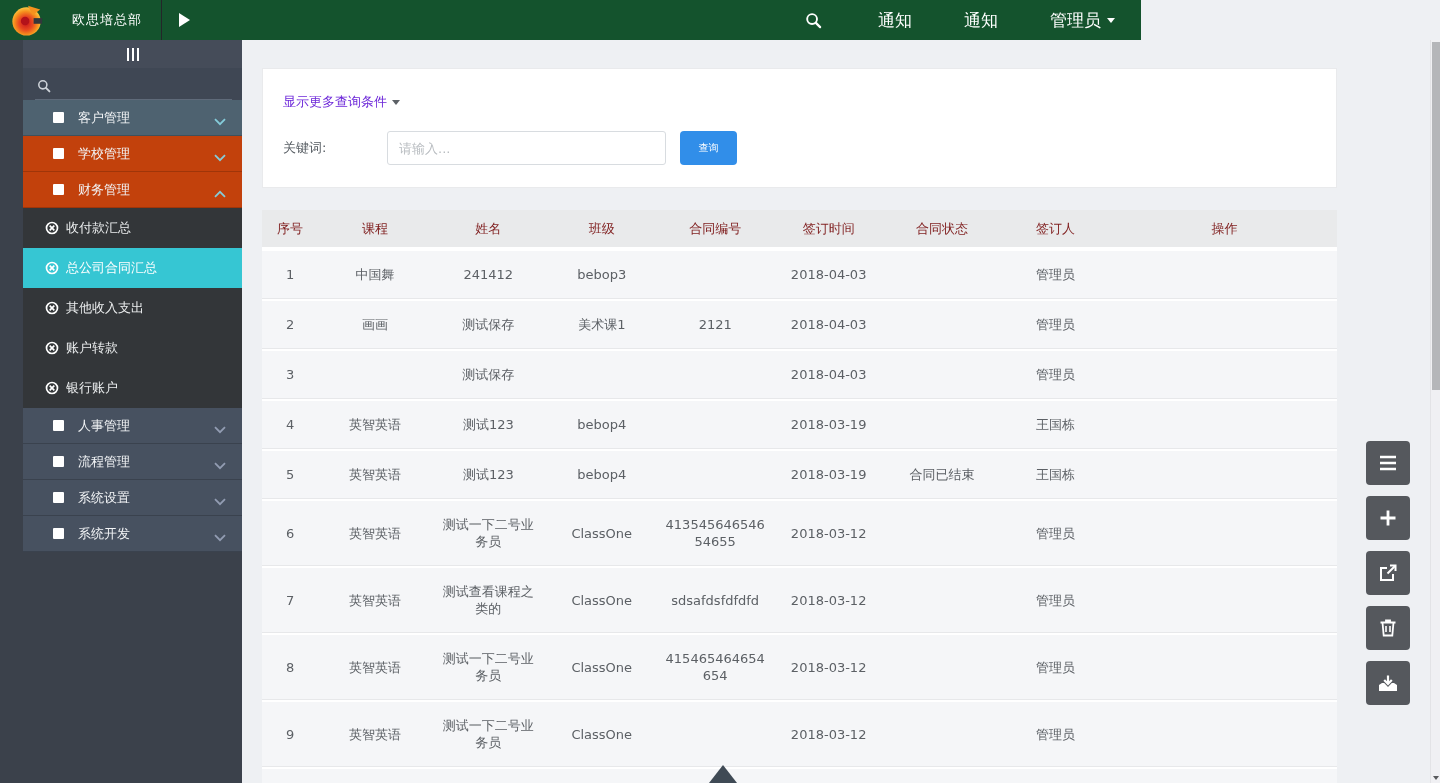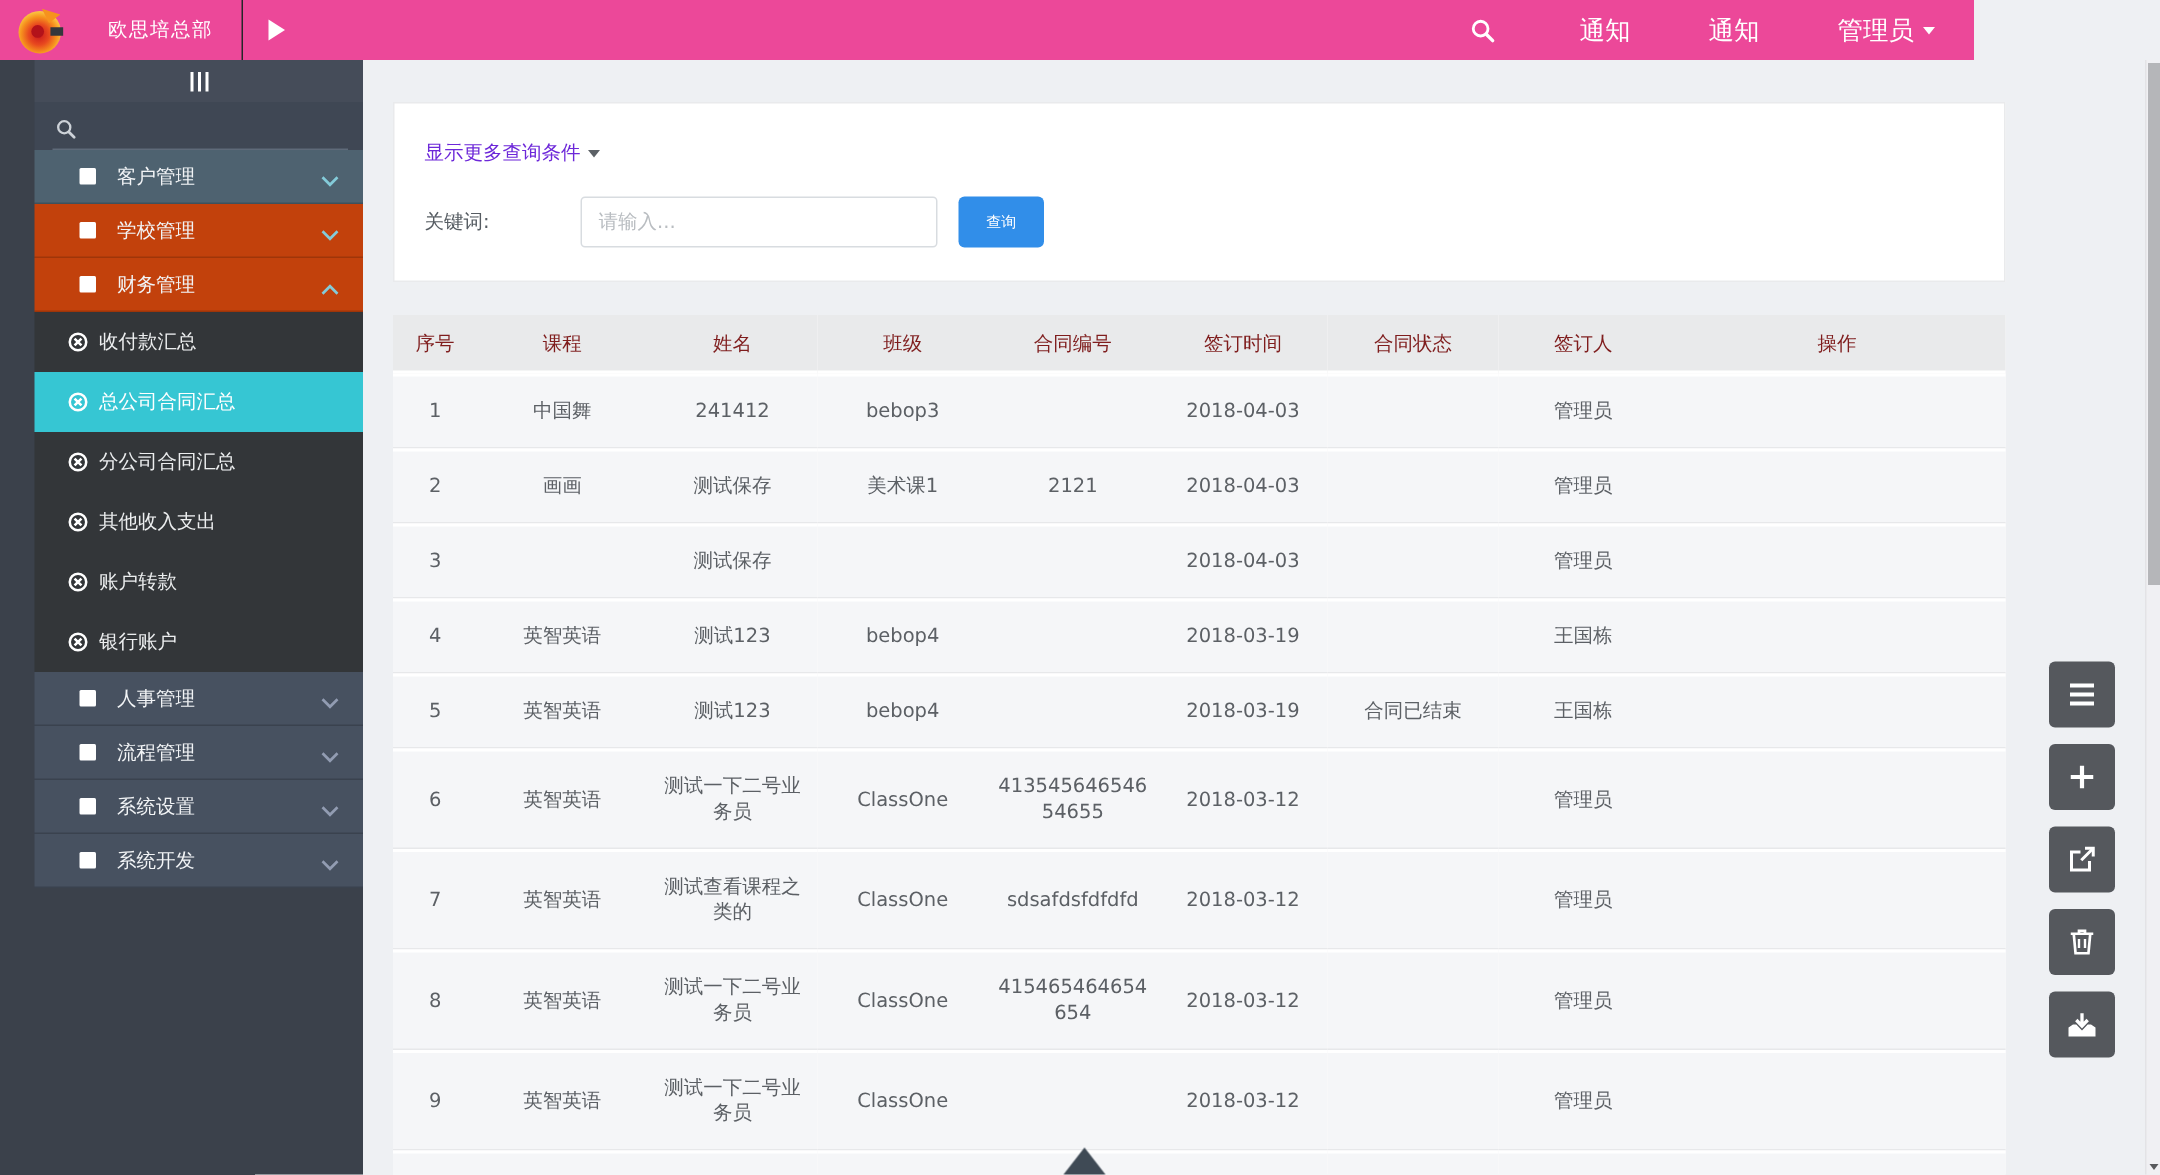--- a/index.html
+++ b/index.html
@@ -1,19 +1,19 @@
 <!DOCTYPE html>
 <html><head>
 <meta charset="utf-8">
 <style>
   * { margin:0; padding:0; box-sizing:border-box; }
   html,body { width:1440px; height:783px; overflow:hidden; font-family:"DejaVu Sans","Liberation Sans",sans-serif; background:#eef0f3; }
 
   
-  .topbar { position:fixed; top:0; left:0; width:1316px; height:40px; background:#ec4899; display:flex; align-items:center; z-index:50; }
+  .topbar { position:fixed; top:0; left:0; width:1141px; height:40px; background:#14532d; display:flex; align-items:center; z-index:50; }
   .logo { width:34px; height:34px; margin:0 9px 0 10px; flex:none; }
   .brand { color:#fff; font-size:13px; letter-spacing:1px; width:108px; text-align:center; }
   .tb-divider { width:1px; height:40px; background:#242629; }
   .play-wrap { width:44px; display:flex; justify-content:center; align-items:center; height:40px; cursor:pointer; }
   .play-tri { width:0; height:0; border-left:11px solid #fff; border-top:7px solid transparent; border-bottom:7px solid transparent; }
   .tb-right { margin-left:auto; display:flex; align-items:center; height:40px; }
   .tb-item { color:#fff; font-size:17px; padding:0 26px; height:40px; display:flex; align-items:center; cursor:pointer; }
   .tb-search { padding:0 30px; }
   .caret-down { display:inline-block; width:0; height:0; border-left:4px solid transparent; border-right:4px solid transparent; border-top:5px solid #fff; margin-left:6px; }
 
@@ -39,21 +39,21 @@
 
   
   .main { position:fixed; left:242px; top:40px; right:0; bottom:0; background:#eef0f3; overflow:hidden; }
   .content { margin:28px 0 0 20px; width:1075px; }
 
   .filter-card { background:#fff; border:1px solid #e9eaec; height:120px; padding:22px 20px 0 20px; }
   .more-link { color:#6d28d9; font-size:13px; cursor:pointer; display:inline-flex; align-items:center; }
   .more-link .caret { width:0; height:0; border-left:4px solid transparent; border-right:4px solid transparent; border-top:5px solid #5c6166; margin-left:5px; }
   .filter-row { margin-top:20px; display:flex; align-items:center; }
   .kw-label { width:104px; font-size:13px; color:#565c62; }
-  .kw-input { width:238px; height:34px; border:1px solid #d8dce0; border-radius:3px; padding:0 11px; font-size:13px; color:#4d7c0f; outline:none; background:#fff; font-family:inherit; }
+  .kw-input { width:279px; height:34px; border:1px solid #d8dce0; border-radius:3px; padding:0 11px; font-size:13px; color:#4d7c0f; outline:none; background:#fff; font-family:inherit; }
   .kw-input::placeholder { color:#b9bdc1; }
   .search-btn { margin-left:14px; width:57px; height:34px; background:#318ee9; border:none; border-radius:4px; color:#fff; font-size:10px; cursor:pointer; font-family:inherit; }
 
   .table-card { background:#fff; margin-top:22px; min-height:575px; }
   table { width:100%; border-collapse:separate; border-spacing:0; text-align:center; }
   th { background:#e9eaeb; color:#7f1d1d; font-weight:400; font-size:13px; height:39px; border-bottom:2px solid #fff; }
   td { background:#f5f6f8; color:#5c6065; font-size:13px; padding:15px 6px; border-top:2px solid #fff; border-bottom:1px solid #e7e8ea; line-height:17px; }
   .c0 { width:5.2%; } .c1 { width:10.5%; } .c2 { width:10.5%; } .c3 { width:10.5%; }
   .c4 { width:10.5%; word-break:break-all; } .c5 { width:10.5%; } .c6 { width:10.5%; }
   .c7 { width:10.5%; } .c8 { width:20.8%; }
@@ -167,29 +167,20 @@
         </span>
         <span class="lbl">总公司合同汇总</span>
       </div>
       <div class="mi sub">
         <span class="sub-ico">
           <svg width="14" height="14" viewBox="0 0 14 14">
             <circle cx="7" cy="7" r="5.5" fill="none" stroke="#fff" stroke-width="1.7"></circle>
             <path d="M4.7 4.7l4.6 4.6M9.3 4.7l-4.6 4.6" stroke="#fff" stroke-width="1.7"></path>
           </svg>
         </span>
-        <span class="lbl">分公司合同汇总</span>
-      </div>
-      <div class="mi sub">
-        <span class="sub-ico">
-          <svg width="14" height="14" viewBox="0 0 14 14">
-            <circle cx="7" cy="7" r="5.5" fill="none" stroke="#fff" stroke-width="1.7"></circle>
-            <path d="M4.7 4.7l4.6 4.6M9.3 4.7l-4.6 4.6" stroke="#fff" stroke-width="1.7"></path>
-          </svg>
-        </span>
         <span class="lbl">其他收入支出</span>
       </div>
       <div class="mi sub">
         <span class="sub-ico">
           <svg width="14" height="14" viewBox="0 0 14 14">
             <circle cx="7" cy="7" r="5.5" fill="none" stroke="#fff" stroke-width="1.7"></circle>
             <path d="M4.7 4.7l4.6 4.6M9.3 4.7l-4.6 4.6" stroke="#fff" stroke-width="1.7"></path>
           </svg>
         </span>
         <span class="lbl">账户转款</span>

